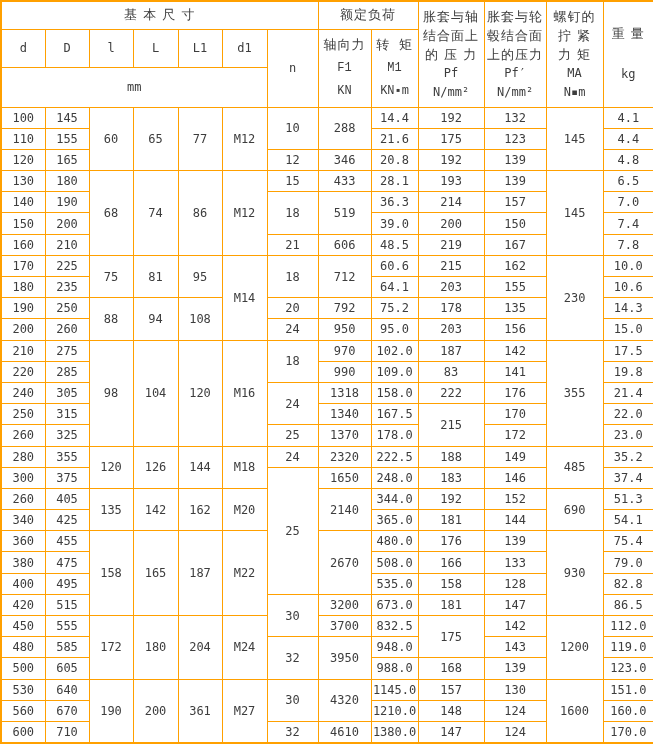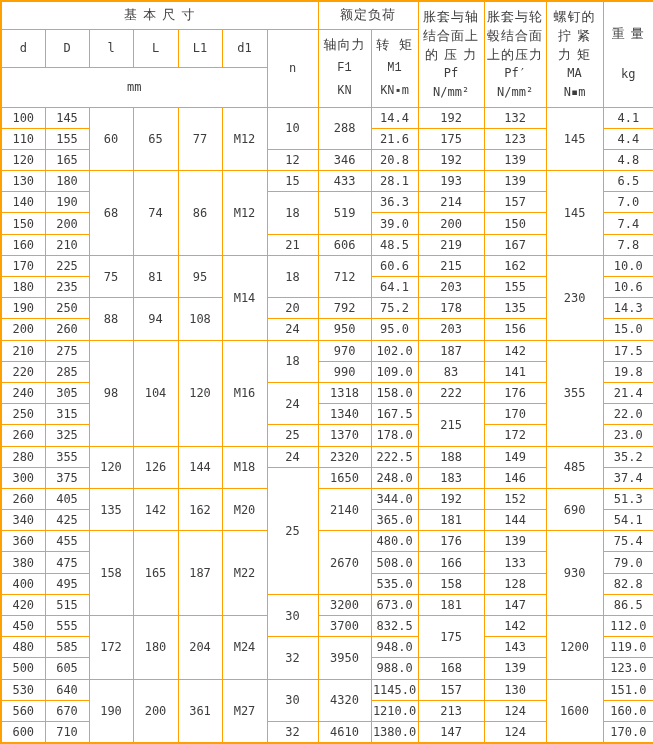--- a/index.html
+++ b/index.html
@@ -398,21 +398,21 @@
           <td>1145.0</td>
           <td>157</td>
           <td>130</td>
           <td rowspan="3">1600</td>
           <td>151.0</td>
         </tr>
         <tr>
           <td>560</td>
           <td>670</td>
           <td>1210.0</td>
-          <td>213</td>
+          <td>148</td>
           <td>124</td>
           <td>160.0</td>
         </tr>
         <tr>
           <td>600</td>
           <td>710</td>
           <td>32</td>
           <td>4610</td>
           <td>1380.0</td>
           <td>147</td>

